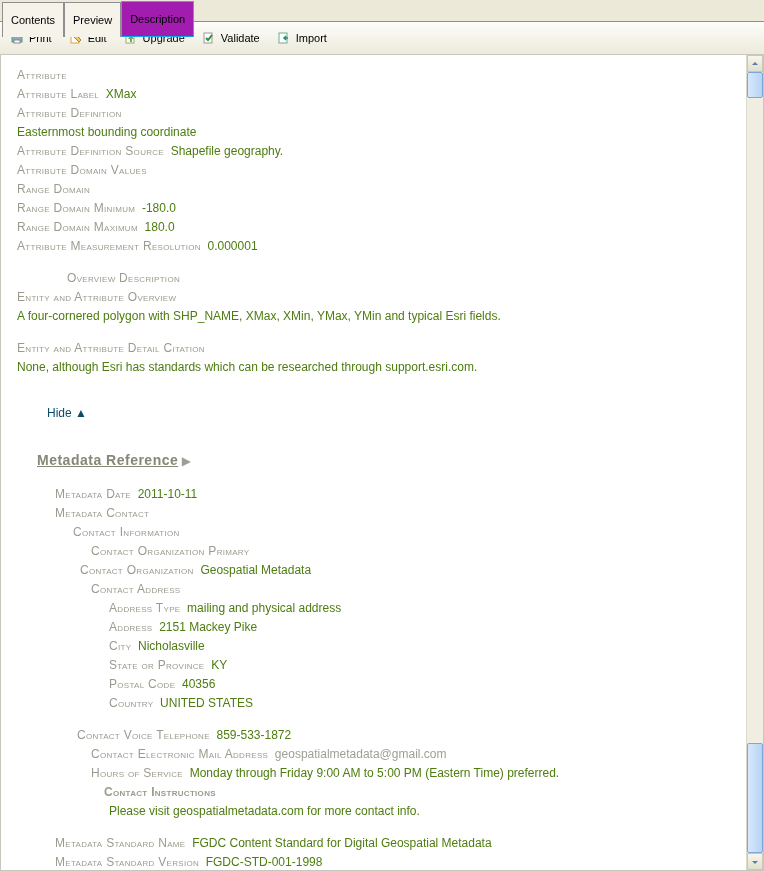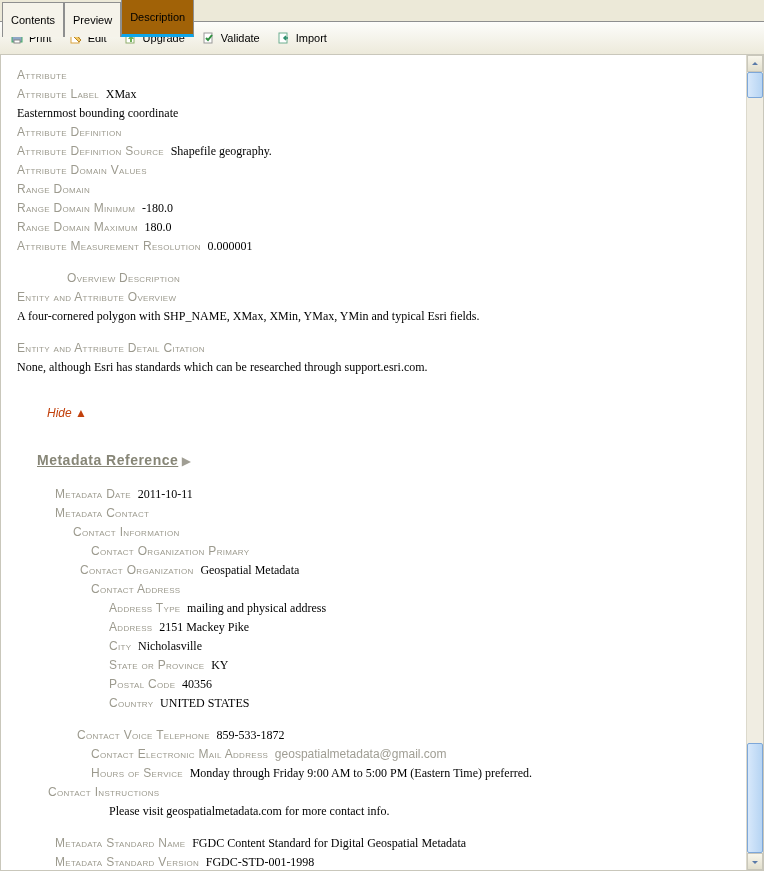--- a/index.html
+++ b/index.html
@@ -27,22 +27,22 @@
     font-size: 11px;
     border: 1px solid #8e8f8f;
     border-bottom: none;
     background: #f5f3ea;
     margin-right: 0;
     cursor: pointer;
     position: relative;
     top: 16px;
   }
   .tab.active {
-    background: #a16207;
-    border-bottom: 3px solid #0ea5e9;
+    background: #a21caf;
+    border-bottom: 1px solid #0ea5e9;
     font-weight: normal;
     z-index: 2;
   }
   .toolbar {
     height: 28px;
     background: linear-gradient(#fdfdfb, #edeadb);
     border-bottom: 1px solid #c9c7bb;
     display: flex;
     align-items: center;
     padding: 16px 6px;
@@ -99,40 +99,39 @@
     background: linear-gradient(to right,#d7e8fb,#b6d4f3);
     border:1px solid #7da7d9;
     border-radius:2px;
   }
   .label {
     font-variant: small-caps;
     color: #9c9a8e;
     letter-spacing: 0.3px;
   }
   .value {
-    color: #000000;
-    font-family: Liberation Serif, serif;
+    color: #4d7c0f;
+    font-family: Liberation Sans, sans-serif;
   }
   .muted-link {
     color: #a09e94;
   }
   .section-title {
     font-weight: bold;
     color: #878677;
     font-size: 14px;
     letter-spacing: 0.5px;
     text-decoration: underline;
   }
   .arrow {
     color: #a09e94;
     font-size: 12px;
   }
   .hide-link {
-    font-style: italic;
-    color: #c2410c;
+    color: #0c4a6e;
     cursor: pointer;
   }
   .ind1 { margin-left: 70px; }
   .ind2 { margin-left: 90px; }
   .ind3 { margin-left: 108px; }
   .ind4 { margin-left: 126px; }
   .row { margin: 1px 0; }
   .gap { margin-top: 14px; }
   .gap-lg { margin-top: 28px; }
 </style>
@@ -192,22 +191,22 @@
     </span>
     <span>Import</span>
   </div>
 </div>
 
 <div class="content-wrap">
 <div class="content">
 
   <div class="row ind1"><span class="label">Attribute</span></div>
   <div class="row ind2"><span class="label">Attribute Label</span>&nbsp;&nbsp;<span class="value">XMax</span></div>
+  <div class="row ind2"><span class="label">Attribute Definition</span></div>
   <div class="row ind2"><span class="value">Easternmost bounding coordinate</span></div>
-  <div class="row ind2"><span class="label">Attribute Definition</span></div>
   <div class="row ind2"><span class="label">Attribute Definition Source</span>&nbsp;&nbsp;<span class="value">Shapefile geography.</span></div>
   <div class="row ind2"><span class="label">Attribute Domain Values</span></div>
   <div class="row ind3"><span class="label">Range Domain</span></div>
   <div class="row ind4"><span class="label">Range Domain Minimum</span>&nbsp;&nbsp;<span class="value">-180.0</span></div>
   <div class="row ind4"><span class="label">Range Domain Maximum</span>&nbsp;&nbsp;<span class="value">180.0</span></div>
   <div class="row ind3"><span class="label">Attribute Measurement Resolution</span>&nbsp;&nbsp;<span class="value">0.000001</span></div>
 
   <div class="row gap" style="margin-left:50px;"><span class="label">Overview Description</span></div>
   <div class="row ind1"><span class="label">Entity and Attribute Overview</span></div>
   <div class="row ind2"><span class="value">A four-cornered polygon with SHP_NAME, XMax, XMin, YMax, YMin and typical Esri fields.</span></div>
@@ -230,21 +229,21 @@
   <div class="row" style="margin-left:92px;"><span class="label">Address Type</span>&nbsp;&nbsp;<span class="value">mailing and physical address</span></div>
   <div class="row" style="margin-left:92px;"><span class="label">Address</span>&nbsp;&nbsp;<span class="value">2151 Mackey Pike</span></div>
   <div class="row" style="margin-left:92px;"><span class="label">City</span>&nbsp;&nbsp;<span class="value">Nicholasville</span></div>
   <div class="row" style="margin-left:92px;"><span class="label">State or Province</span>&nbsp;&nbsp;<span class="value">KY</span></div>
   <div class="row" style="margin-left:92px;"><span class="label">Postal Code</span>&nbsp;&nbsp;<span class="value">40356</span></div>
   <div class="row" style="margin-left:92px;"><span class="label">Country</span>&nbsp;&nbsp;<span class="value">UNITED STATES</span></div>
 
   <div class="row gap" style="margin-left:60px;"><span class="label">Contact Voice Telephone</span>&nbsp;&nbsp;<span class="value">859-533-1872</span></div>
   <div class="row" style="margin-left:74px;"><span class="label">Contact Electronic Mail Address</span>&nbsp;&nbsp;<span class="muted-link">geospatialmetadata@gmail.com</span></div>
   <div class="row" style="margin-left:74px;"><span class="label">Hours of Service</span>&nbsp;&nbsp;<span class="value">Monday through Friday 9:00 AM to 5:00 PM (Eastern Time) preferred.</span></div>
-  <div class="row" style="margin-left:31px;"><span class="label">Contact Instructions</span></div>
+  <div class="row" style="margin-left:87px;font-weight:bold;"><span class="label">Contact Instructions</span></div>
   <div class="row" style="margin-left:92px;"><span class="value">Please visit geospatialmetadata.com for more contact info.</span></div>
 
   <div class="row gap" style="margin-left:38px;"><span class="label">Metadata Standard Name</span>&nbsp;&nbsp;<span class="value">FGDC Content Standard for Digital Geospatial Metadata</span></div>
   <div class="row" style="margin-left:38px;"><span class="label">Metadata Standard Version</span>&nbsp;&nbsp;<span class="value">FGDC-STD-001-1998</span></div>
 
 </div>
 <div class="scrollbar">
   <div class="sb-btn">
         <svg width="8" height="8" viewBox="0 0 8 8">
           <path d="M1 5 L4 2 L7 5 Z" fill="#5a7aa8"></path>

